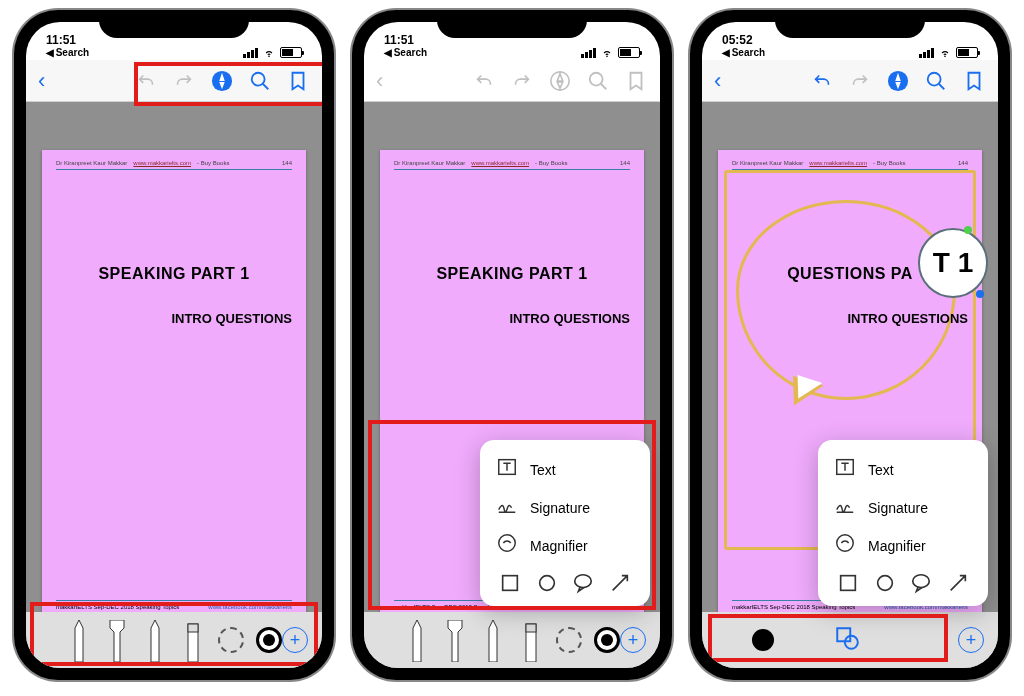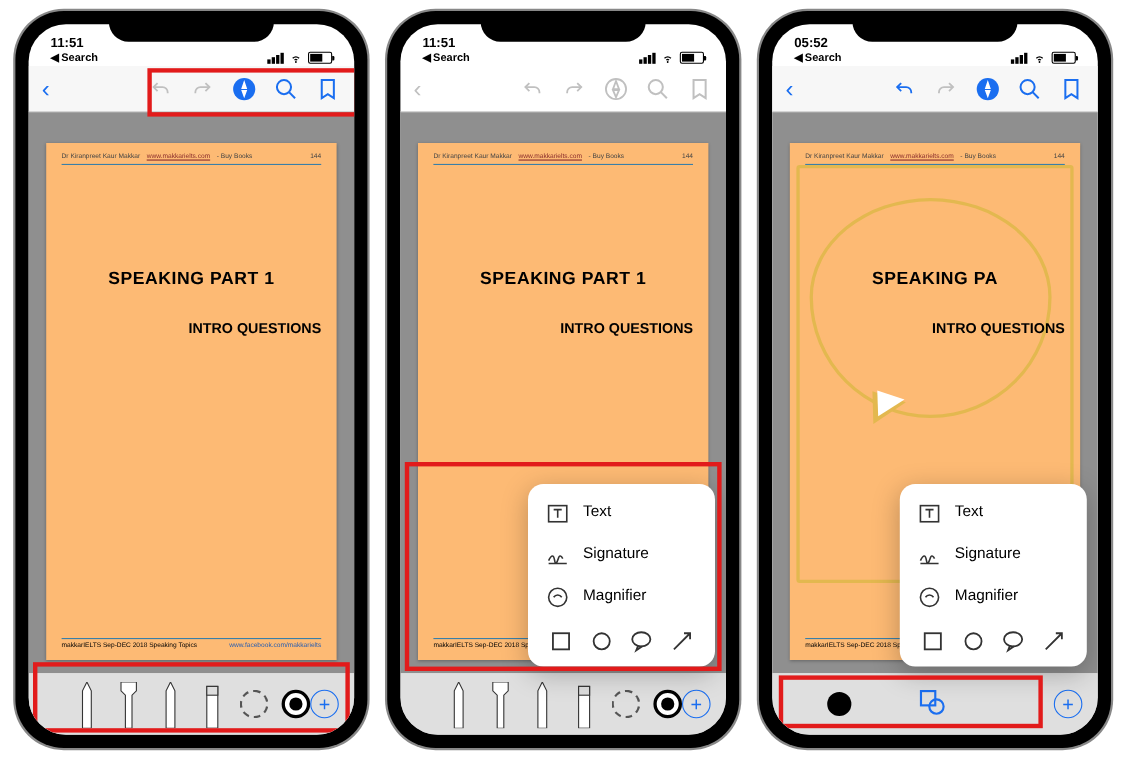--- a/index.html
+++ b/index.html
@@ -21,37 +21,37 @@
   .batt-fill{ position:absolute; left:1px; top:1px; bottom:1px; width:55%; background:#000;}
   .navbar { height: 42px; border-bottom: 1px solid #d0d0d0; display:flex; align-items:center; padding: 0 12px; gap: 14px; }
   .navbar.grey { background:#f7f7f7; }
   .navbar .spacer { flex:1; }
   .nav-ico { width:24px; height:24px; color:#c0c0c0; display:flex; align-items:center; justify-content:center; }
   .nav-ico.blue { color:#1a6ef0; }
   .nav-ico svg { width:22px; height:22px; }
   .backchv { color:#1a6ef0; font-size:22px; font-weight:300;}
   .redbox { position:absolute; border: 4px solid #e21b1b; z-index: 40; pointer-events:none; }
   .content { position:relative; background:#8f8f8f; height: calc(100% - 38px - 42px - 56px); overflow:hidden; }
-  .page { margin: 28px 16px 8px; background:#fdba74; height: calc(100% - 40px); position:relative; box-shadow: 0 1px 3px rgba(0,0,0,0.3); padding: 10px 14px; font-size:8px; }
+  .page { margin: 48px 16px 8px; background:#f0abfc; height: calc(100% - 40px); position:relative; box-shadow: 0 1px 3px rgba(0,0,0,0.3); padding: 10px 14px; font-size:8px; }
   .page-hdr { display:flex; gap:6px; border-bottom:1px solid #3a7fa8; padding-bottom:3px; font-size:6px; color:#444;}
   .page-hdr a { color:#8a2c2c; text-decoration:underline; }
   .page-hdr .pno { margin-left:auto; }
   .page-title { text-align:center; font-weight:700; font-size:16px; margin-top:95px; letter-spacing:0.5px; }
   .page-sub { text-align:right; font-weight:700; font-size:13px; margin-top:28px; }
   .page-ftr { position:absolute; bottom:10px; left:14px; right:14px; border-top:1px solid #3a7fa8; padding-top:3px; font-size:6px; display:flex; justify-content:space-between;}
   .page-ftr a { color:#2a5fb0; }
   .toolbar { position:absolute; bottom:0; left:0; right:0; height:56px; background:rgba(210,210,210,0.72); display:flex; align-items:center; justify-content:center; gap:12px; padding:0 14px; }
   .tool { width:26px; height:44px; display:flex; align-items:flex-end; justify-content:center; }
   .plus { position:absolute; right:14px; width:26px; height:26px; border-radius:50%; border:1.5px solid #1a6ef0; color:#1a6ef0; display:flex; align-items:center; justify-content:center; font-size:18px; }
   .colorsel { width:26px; height:26px; border-radius:50%; border:3px solid #000; background:#fff; position:relative;}
   .colorsel::after{content:""; position:absolute; inset:4px; border-radius:50%; background:#000;}
   .lasso { width:26px; height:26px; border:2px dashed #555; border-radius:50%;}
   
   .popup { position:absolute; right:10px; bottom:62px; width:170px; background:#fff; border-radius:14px; box-shadow:0 6px 24px rgba(0,0,0,0.25); z-index:30; padding:8px 0; font-size:14px;}
-  .popup-row { display:flex; align-items:flex-start; gap:12px; padding:8px 16px;}
+  .popup-row { display:flex; align-items:flex-end; gap:12px; padding:8px 16px;}
   .popup-row .ico { width:22px; height:22px; display:flex; align-items:center; justify-content:center;}
   .popup-shapes { display:flex; justify-content:space-around; padding:10px 12px 4px; }
   .popup-shapes .sh { width:22px; height:22px; }
   
   .ann-rect { position:absolute; border:3px solid #e3b84f; border-radius:3px; }
   .speech { position:absolute; border:3px solid #e3b84f; border-radius:50% 50% 50% 50% / 45% 45% 55% 55%; }
   .speech-tail { position:absolute; width:0; height:0; border-left:10px solid transparent; border-right:22px solid transparent; border-top:28px solid #e3b84f; transform:rotate(18deg);}
   .speech-tail::after{content:""; position:absolute; top:-30px; left:-6px; border-left:8px solid transparent; border-right:18px solid transparent; border-top:22px solid #fff;}
   .mag { position:absolute; width:70px; height:70px; border:2px solid #5b6f7a; border-radius:50%; background:#fff; display:flex; align-items:center; justify-content:center; font-weight:700; font-size:28px; }
   .mag .dot { position:absolute; width:8px; height:8px; border-radius:50%; }
@@ -373,22 +373,27 @@
       <div class="page">
         <div class="page-hdr">
           <span>Dr Kiranpreet Kaur Makkar</span>
           <a>www.makkarielts.com</a>
           <span>- Buy Books</span>
           <span class="pno">144</span>
         </div>
         <div class="ann-rect" style="top:20px; left:6px; right:6px; height:380px;"></div>
         <div class="speech" style="top:50px; left:18px; width:220px; height:200px;"></div>
         <div class="speech-tail" style="top:230px; left:70px;"></div>
-        <div class="page-title" style="margin-top:95px; position:relative; z-index:2;">SPEAKING PA</div>
+        <div class="page-title" style="margin-top:95px; position:relative; z-index:2;">QUESTIONS PA</div>
         <div class="page-sub" style="position:relative; z-index:2;">INTRO QUESTIONS</div>
+        <div class="mag" style="top:78px; right:-6px; z-index:5;">
+          <span>T 1</span>
+          <span class="dot" style="background:#4fd04f; top:-4px; right:14px;"></span>
+          <span class="dot" style="background:#1a6ef0; bottom:-2px; right:2px;"></span>
+        </div>
         <svg class="squiggle" style="bottom:46px; right:10px; width:80px; height:44px;" viewBox="0 0 80 44" fill="none" stroke="#999" stroke-width="2">
               <path d="M5 35c8-20 14-20 18 0s10-10 14-16 10 4 14 8 12-4 24-12"></path>
             </svg>
         <div class="page-ftr">
           <span>makkarIELTS Sep-DEC 2018 Speaking Topics</span>
           <a>www.facebook.com/makkarielts</a>
         </div>
       </div>
     </div>
     <div class="popup">

